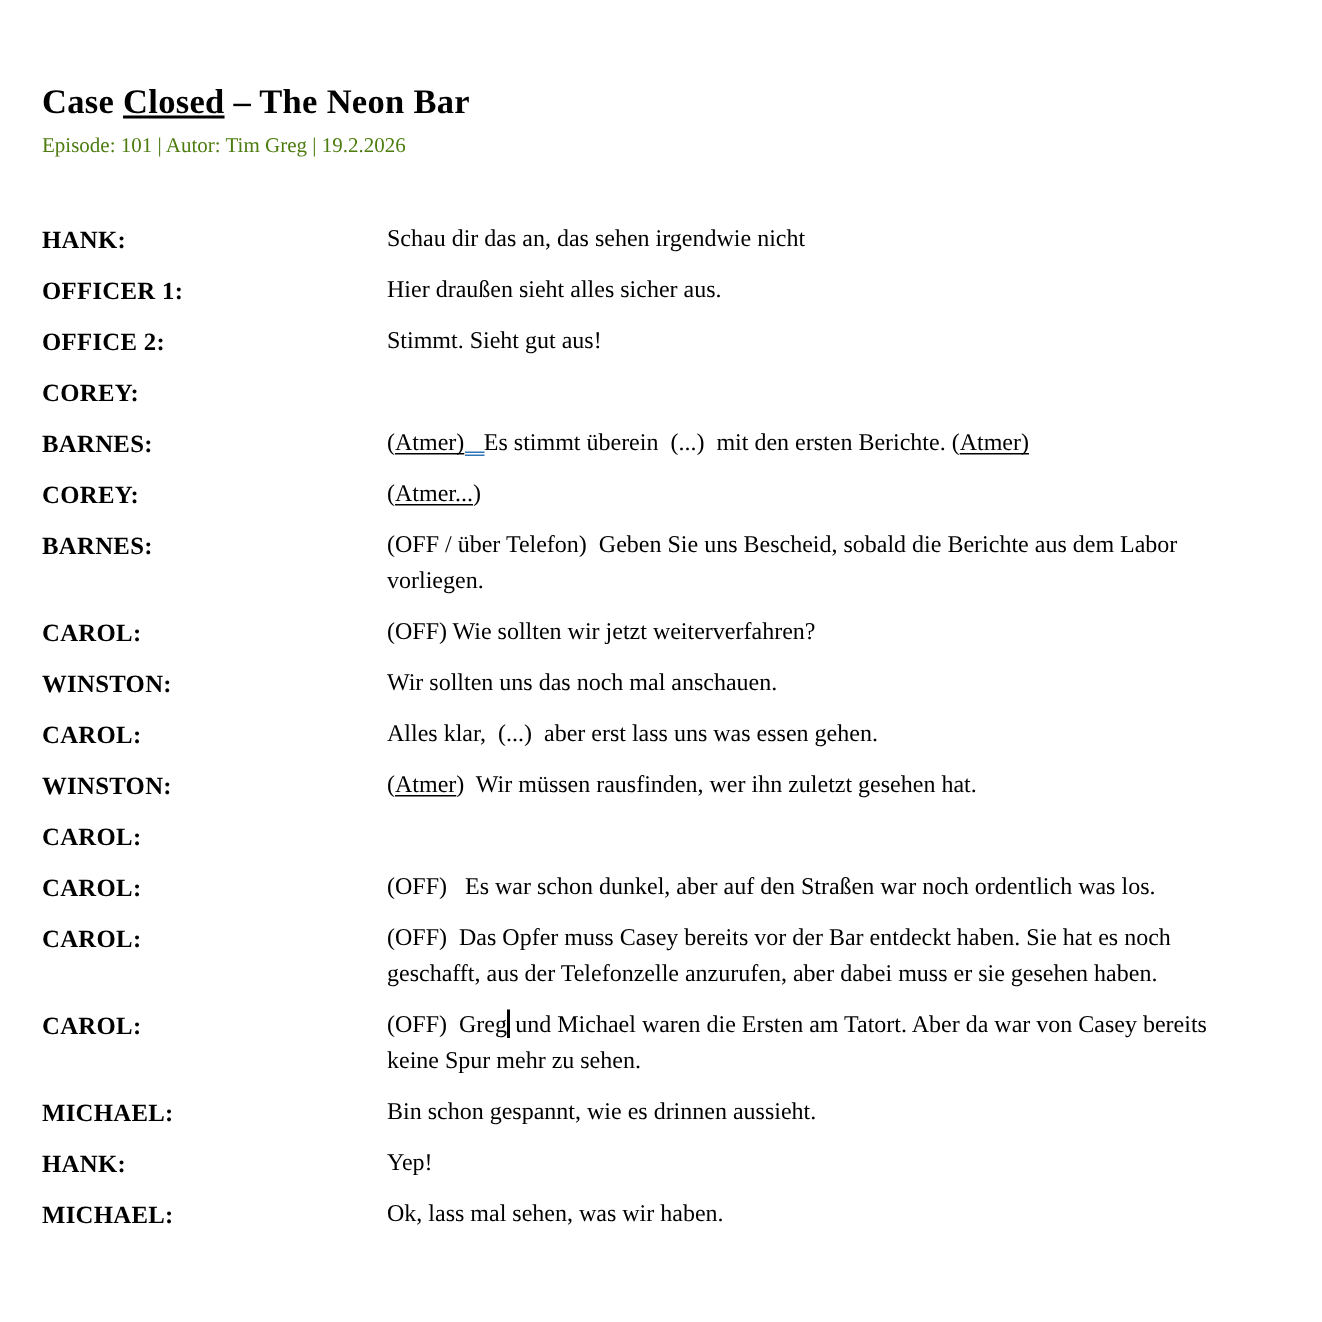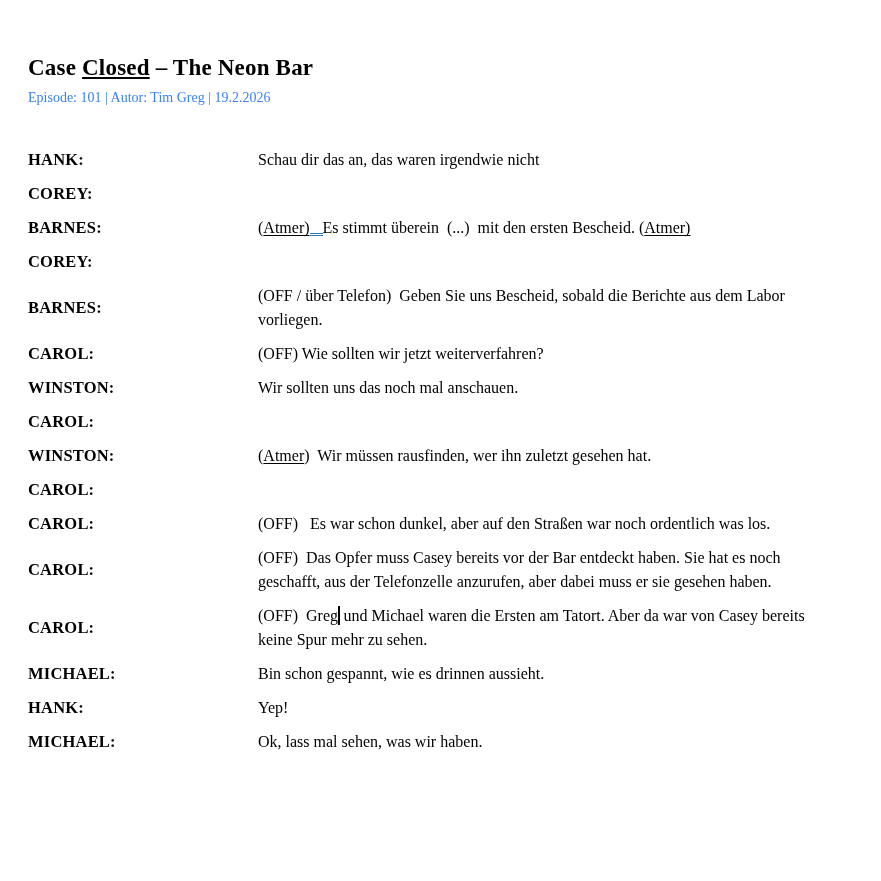--- a/index.html
+++ b/index.html
@@ -13,25 +13,25 @@
     box-sizing: border-box;
     padding: 54px 28px 0 28px;
   }
   h1.doc-title {
     font-size: 23px; font-weight: bold;
     line-height: 28px; margin: 0 0 7px 0;
     letter-spacing: 0.2px;
     white-space: pre-wrap;
   }
   .doc-meta {
-    font-size: 14px; color: #3b82f6;
+    font-size: 14px; color: #4d7c0f;
     line-height: 18px; margin: 0 0 41px 0;
     white-space: pre-wrap;
   }
-  .row { display: flex; align-items: center; margin-bottom: 10px; }
+  .row { display: flex; align-items: flex-start; margin-bottom: 10px; }
   .speaker {
     flex: 0 0 230px;
     font-weight: bold; font-size: 16.5px; line-height: 24px;
     letter-spacing: 0.2px;
   }
   .dialogue {
     width: 578px;
     font-size: 16px; line-height: 24px;
     white-space: pre-wrap;
     margin: 0;
@@ -63,55 +63,65 @@
 
 <div class="page">
 
   <h1 class="doc-title"><span>Case </span><span class="wavy">Closed</span><span> – The Neon Bar</span></h1>
 
   <p class="doc-meta">Episode: 101 | Autor: Tim Greg | 19.2.2026</p>
 
   <div>
     <div class="row">
       <div class="speaker">HANK:</div>
-      <p class="dialogue"><span class="seg">Schau dir das an, das waren irgendwie nicht</span></p>
+      <p class="dialogue"><span class="seg">Schau dir das an, das sehen irgendwie nicht</span></p>
     </div>
 
+    <div class="row">
+      <div class="speaker">OFFICER 1:</div>
+      <p class="dialogue"><span class="seg">Hier draußen sieht alles sicher aus.</span></p>
+    </div>
 
+    <div class="row">
+      <div class="speaker">OFFICE 2:</div>
+      <p class="dialogue"><span class="seg">Stimmt. Sieht gut aus!</span></p>
+    </div>
 
     <div class="row">
       <div class="speaker">COREY:</div>
     </div>
 
     <div class="row">
       <div class="speaker">BARNES:</div>
-      <p class="dialogue"><span class="seg">(</span><span class="wavy">Atmer)</span><span class="gap-blue"></span><span class="seg">Es stimmt überein  (...)  mit den ersten Bescheid. (</span><span class="wavy">Atmer)</span></p>
+      <p class="dialogue"><span class="seg">(</span><span class="wavy">Atmer)</span><span class="gap-blue"></span><span class="seg">Es stimmt überein  (...)  mit den ersten Berichte. (</span><span class="wavy">Atmer)</span></p>
     </div>
 
     <div class="row">
       <div class="speaker">COREY:</div>
+      <p class="dialogue"><span class="seg">(</span><span class="wavy">Atmer...</span><span class="seg">)</span></p>
     </div>
 
     <div class="row">
       <div class="speaker">BARNES:</div>
       <p class="dialogue"><span class="seg">(OFF / über Telefon)  Geben Sie uns Bescheid, sobald die Berichte aus dem Labor vorliegen.</span></p>
     </div>
 
     <div class="row">
       <div class="speaker">CAROL:</div>
       <p class="dialogue"><span class="seg">(OFF) Wie sollten wir jetzt weiterverfahren?</span></p>
     </div>
 
     <div class="row">
       <div class="speaker">WINSTON:</div>
       <p class="dialogue"><span class="seg">Wir sollten uns das noch mal anschauen.</span></p>
     </div>
 
     <div class="row">
       <div class="speaker">CAROL:</div>
+      <p class="dialogue"><span class="seg">Alles klar,  (...)  aber erst lass uns was essen gehen.</span></p>
     </div>
 
     <div class="row">
       <div class="speaker">WINSTON:</div>
       <p class="dialogue"><span class="seg">(</span><span class="wavy">Atmer</span><span class="seg">)  Wir müssen rausfinden, wer ihn zuletzt gesehen hat.</span></p>
     </div>
 
     <div class="row">
       <div class="speaker">CAROL:</div>
     </div>

